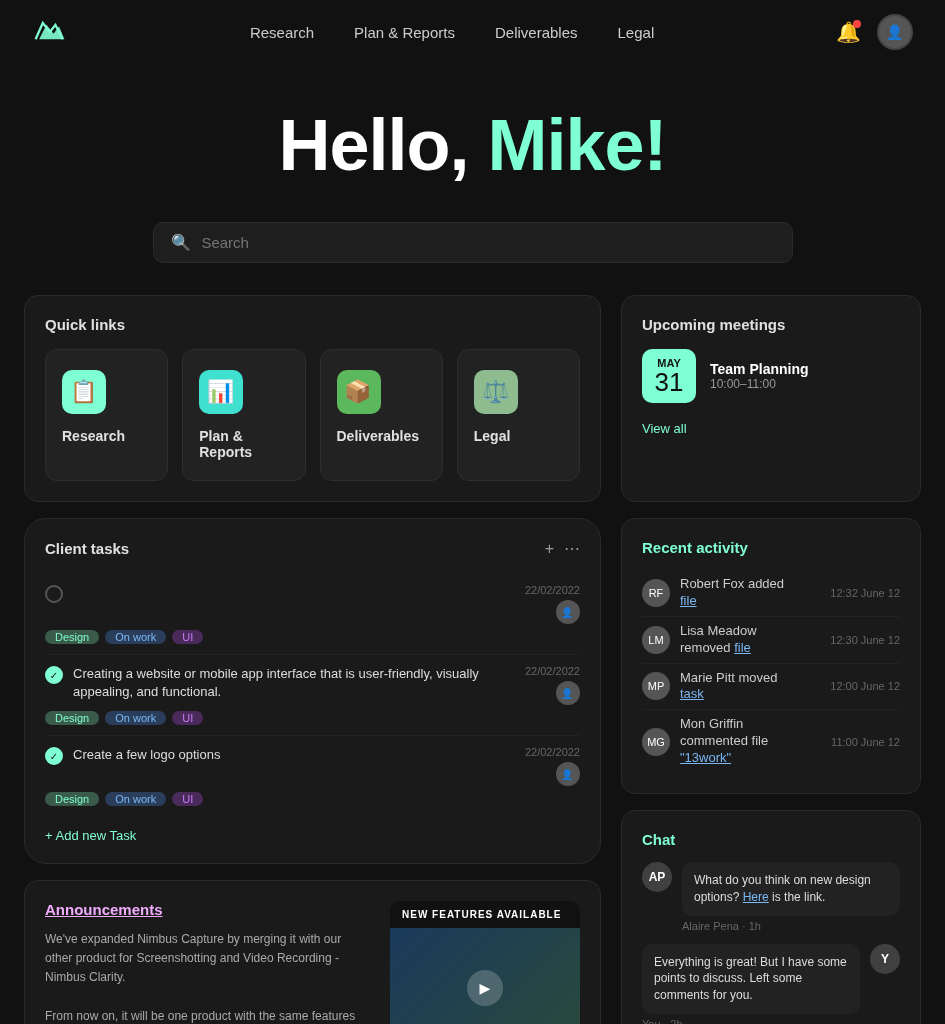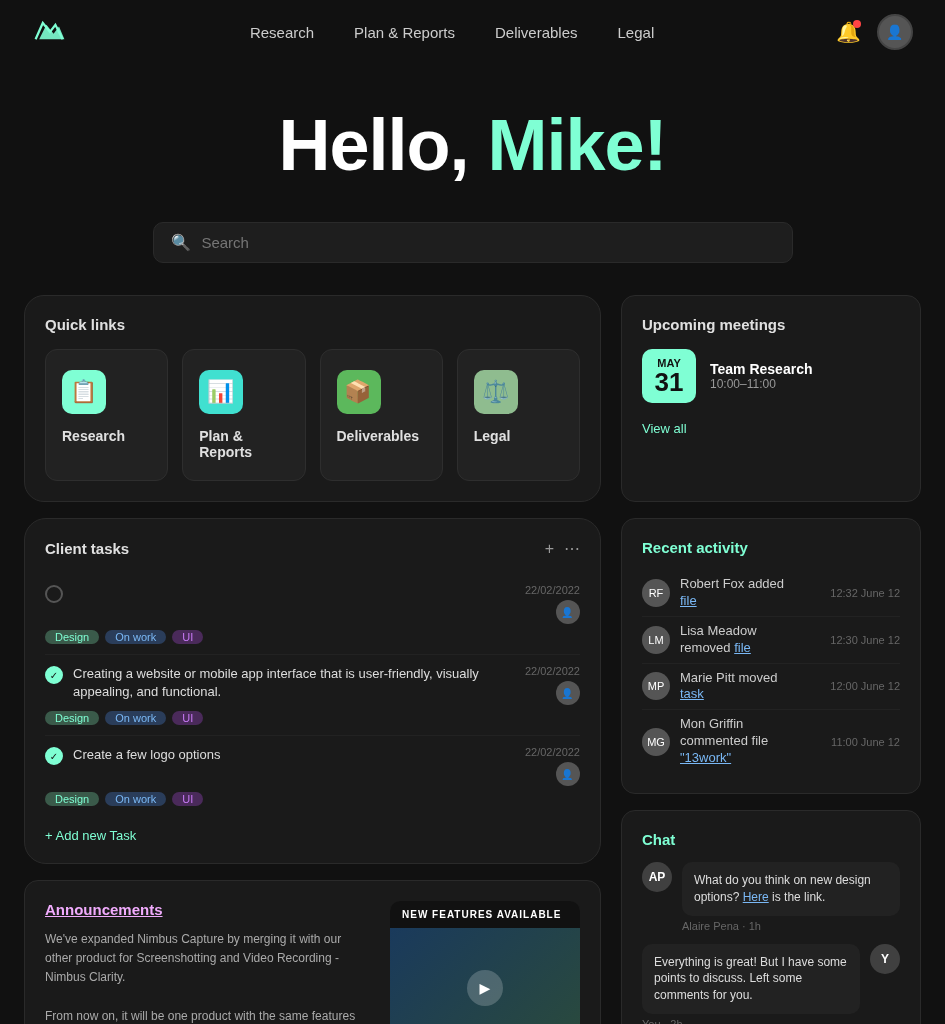--- a/index.html
+++ b/index.html
@@ -102,21 +102,21 @@
       color: #999;
       font-size: 15px;
       flex: 1;
     }
     .search-icon-svg { color: #777; font-size: 16px; }
 
     
     .card {
       background: #1a1a1a;
       border: 1px solid #2a2a2a;
-      border-radius: 20px;
+      border-radius: 14px;
       padding: 20px;
     }
     .card-title {
       font-size: 15px;
       font-weight: 600;
       color: #e0e0e0;
       margin-bottom: 16px;
     }
     .quick-links-grid {
       display: grid;
@@ -162,21 +162,21 @@
     }
     .meeting-date {
       background: #7fffd4;
       color: #111;
       border-radius: 10px;
       padding: 8px 12px;
       text-align: center;
       min-width: 54px;
     }
     .meeting-month { font-size: 11px; font-weight: 700; text-transform: uppercase; }
-    .meeting-day { font-size: 26px; font-weight: 700; line-height: 1; }
+    .meeting-day { font-size: 26px; font-weight: 400; line-height: 1; }
     .meeting-info h4 { font-size: 14px; font-weight: 700; color: #fff; }
     .meeting-info p { font-size: 12px; color: #999; }
     .view-all-link { color: #7fffd4; font-size: 13px; cursor: pointer; display: inline-block; }
 
     
     .bottom-grid {
       display: grid;
       grid-template-columns: 1fr 300px;
       gap: 20px;
       padding: 0 24px 24px;
@@ -430,21 +430,21 @@
   </div>
 
   <div class="meetings-card">
     <div class="card-title">Upcoming meetings</div>
     <div class="meeting-item">
       <div class="meeting-date">
         <div class="meeting-month">May</div>
         <div class="meeting-day">31</div>
       </div>
       <div class="meeting-info">
-        <h4>Team Research</h4>
+        <h4>Team Planning</h4>
         <p>10:00–11:00</p>
       </div>
     </div>
     <span class="view-all-link">View all</span>
   </div>
 </div>
 
 <div class="bottom-grid">
 
   <div class="left-col">

